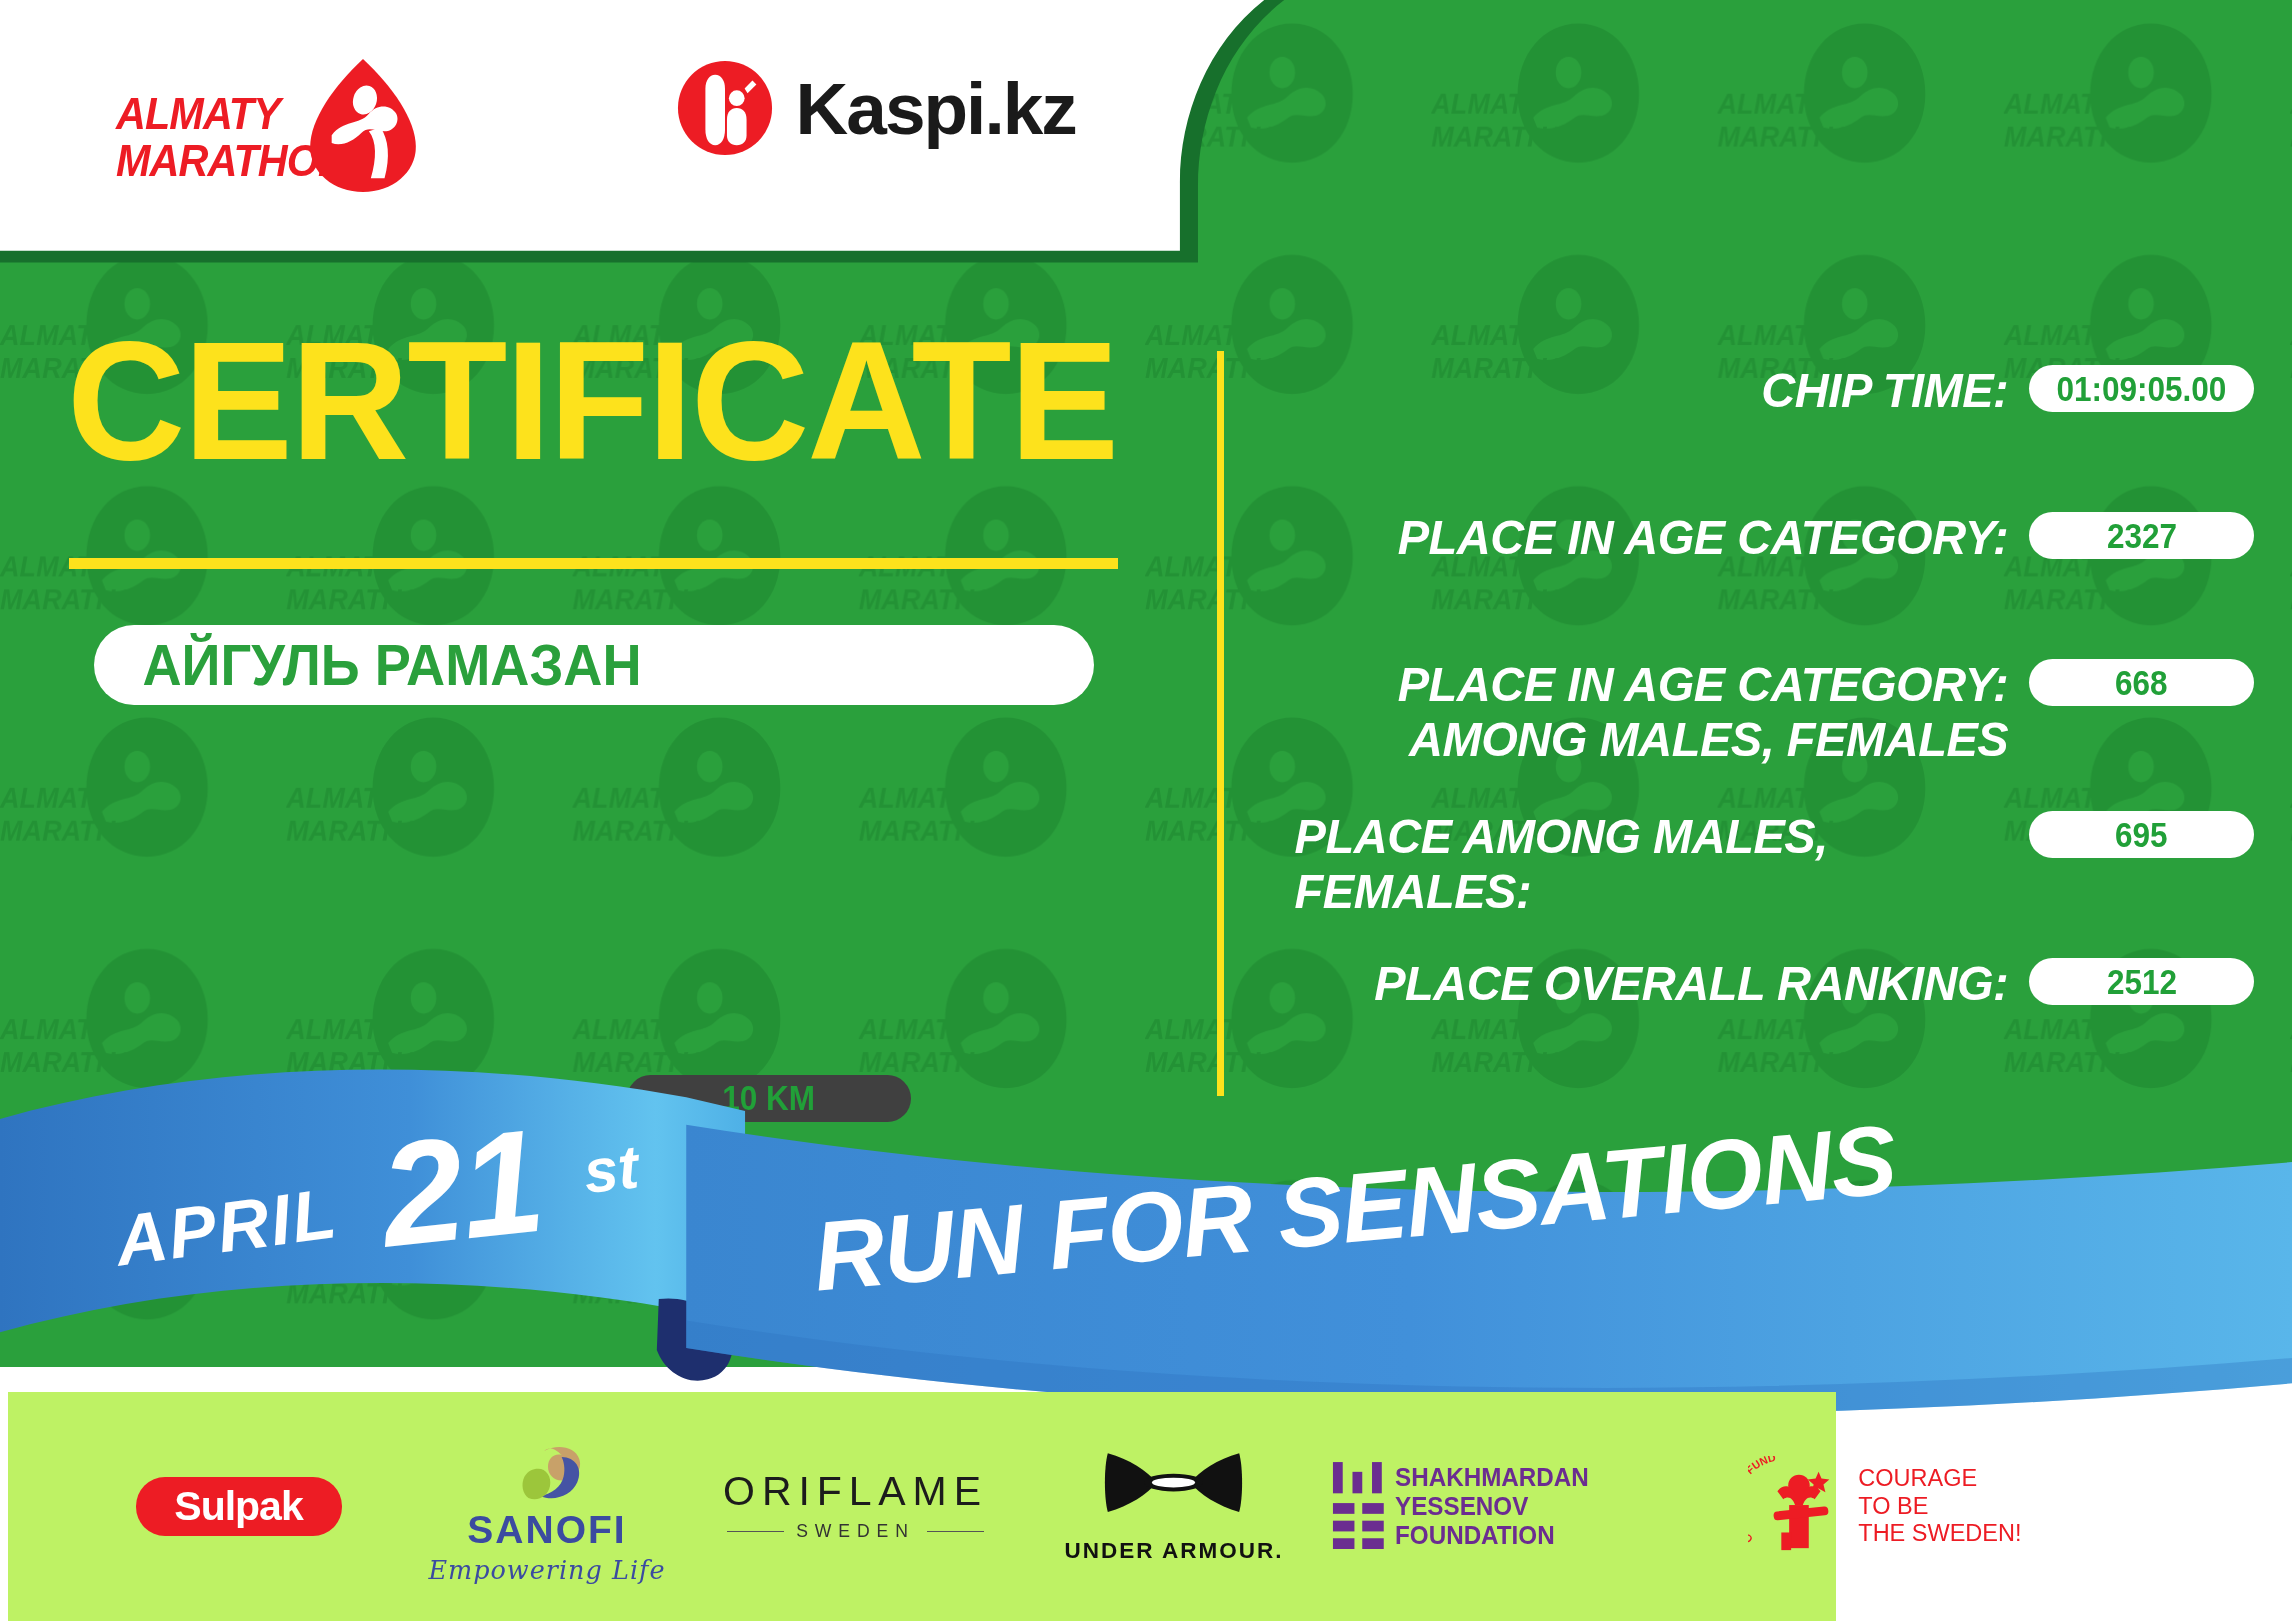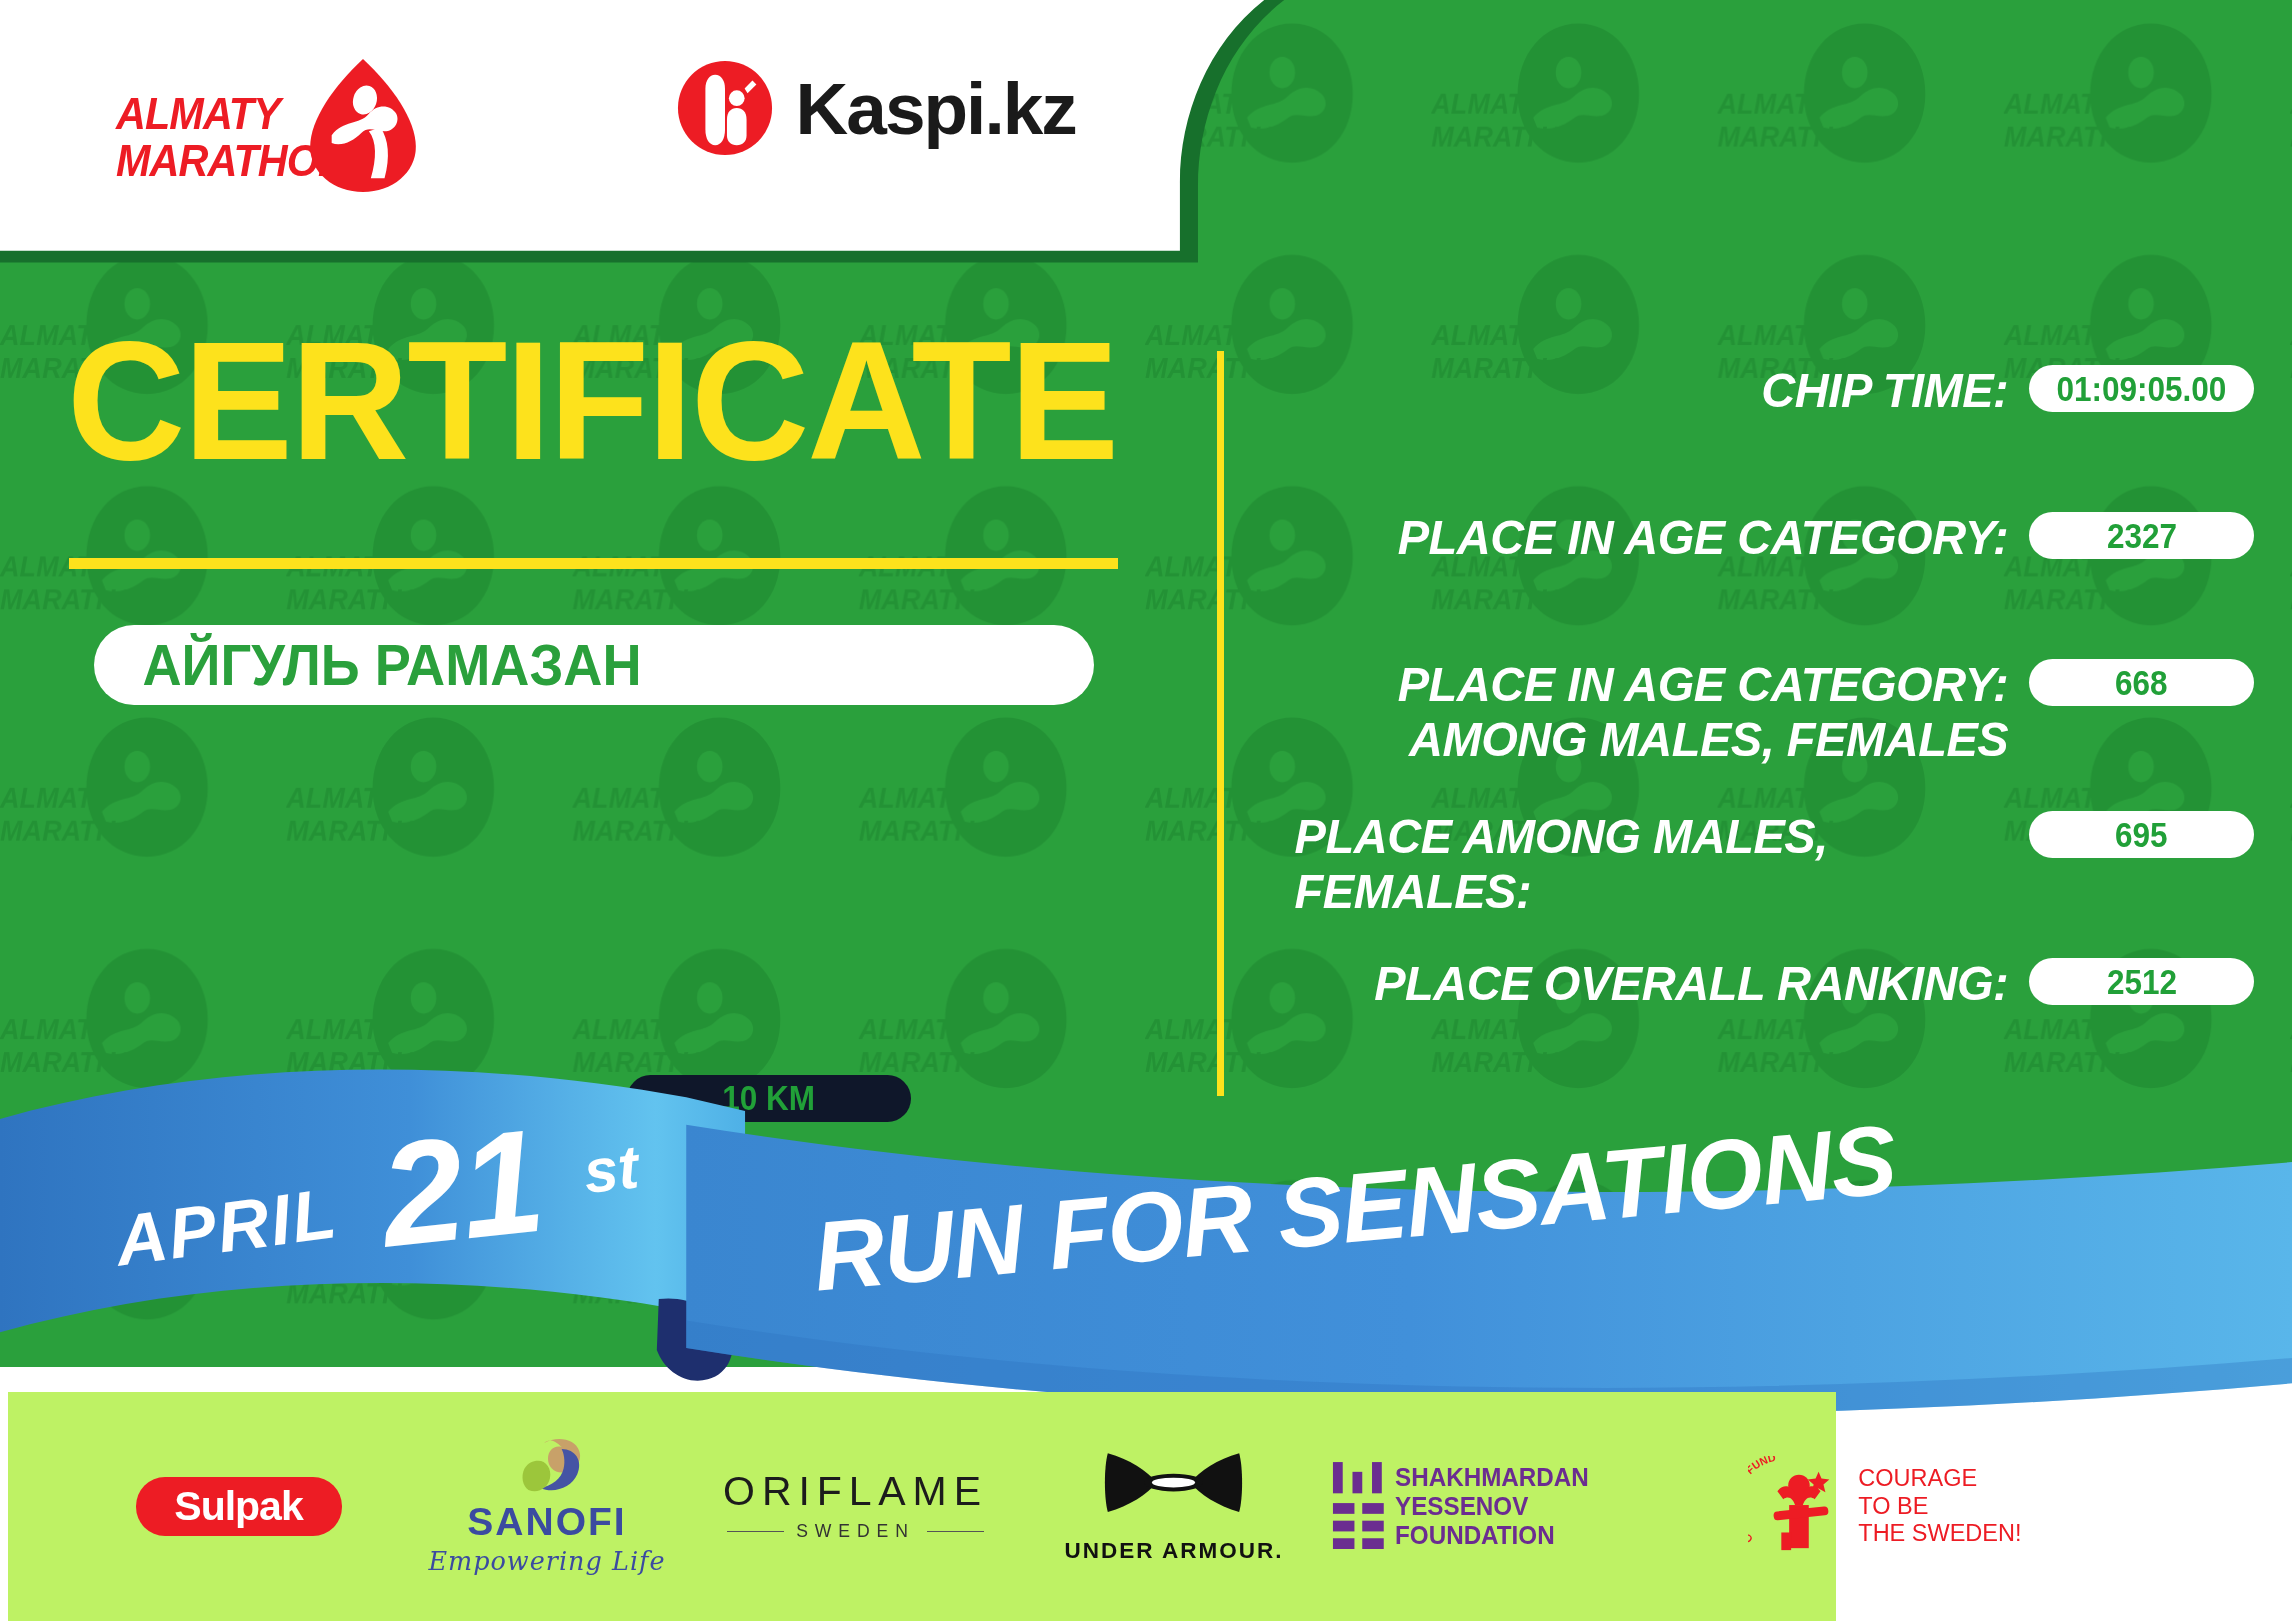--- a/index.html
+++ b/index.html
@@ -179,21 +179,21 @@
     font-style: italic;
     font-weight: bold;
     font-size: 52px;
     letter-spacing: -0.5px;
     text-align: right;
     white-space: nowrap;
   }
   .lrow-label.white { color: #ffffff; }
   .lrow-label.yellow { color: #fde21c; }
   .lrow-pill {
-    background: #0f172a;
+    background: #404040;
     border-radius: 23.5px;
     height: 47px;
     display: flex;
     align-items: center;
     justify-content: center;
   }
   .lrow-val {
     color: #21a038;
     font-size: 35px;
     font-weight: bold;
@@ -336,21 +336,21 @@
     z-index: 8;
   }
   .sp {
     flex: none;
     display: flex;
     align-items: center;
     justify-content: center;
     height: 157px;
   }
   #sp-sulpak { width: 323px; margin-left: 69px; }
-  #sp-sanofi { width: 294px; }
+  #sp-sanofi { width: 294px; align-items: flex-end; }
   #sp-oriflame { width: 323px; }
   #sp-ua { width: 314px; }
   #sp-asu { width: 245px; }
   #sp-yessenov { width: 412px; }
   #sp-courage { width: 284px; }
 
   .sulpak-pill {
     background: #ed1c24;
     width: 206px;
     height: 59px;

